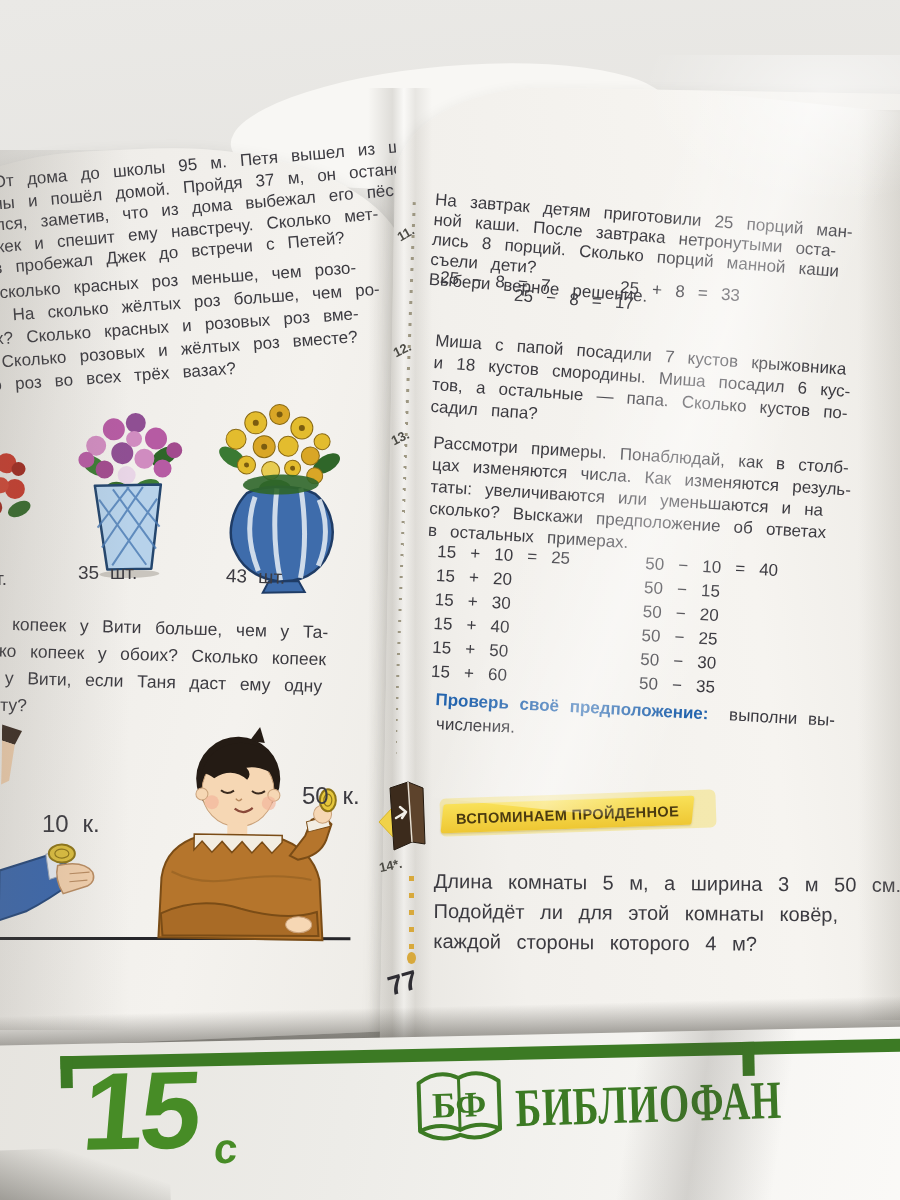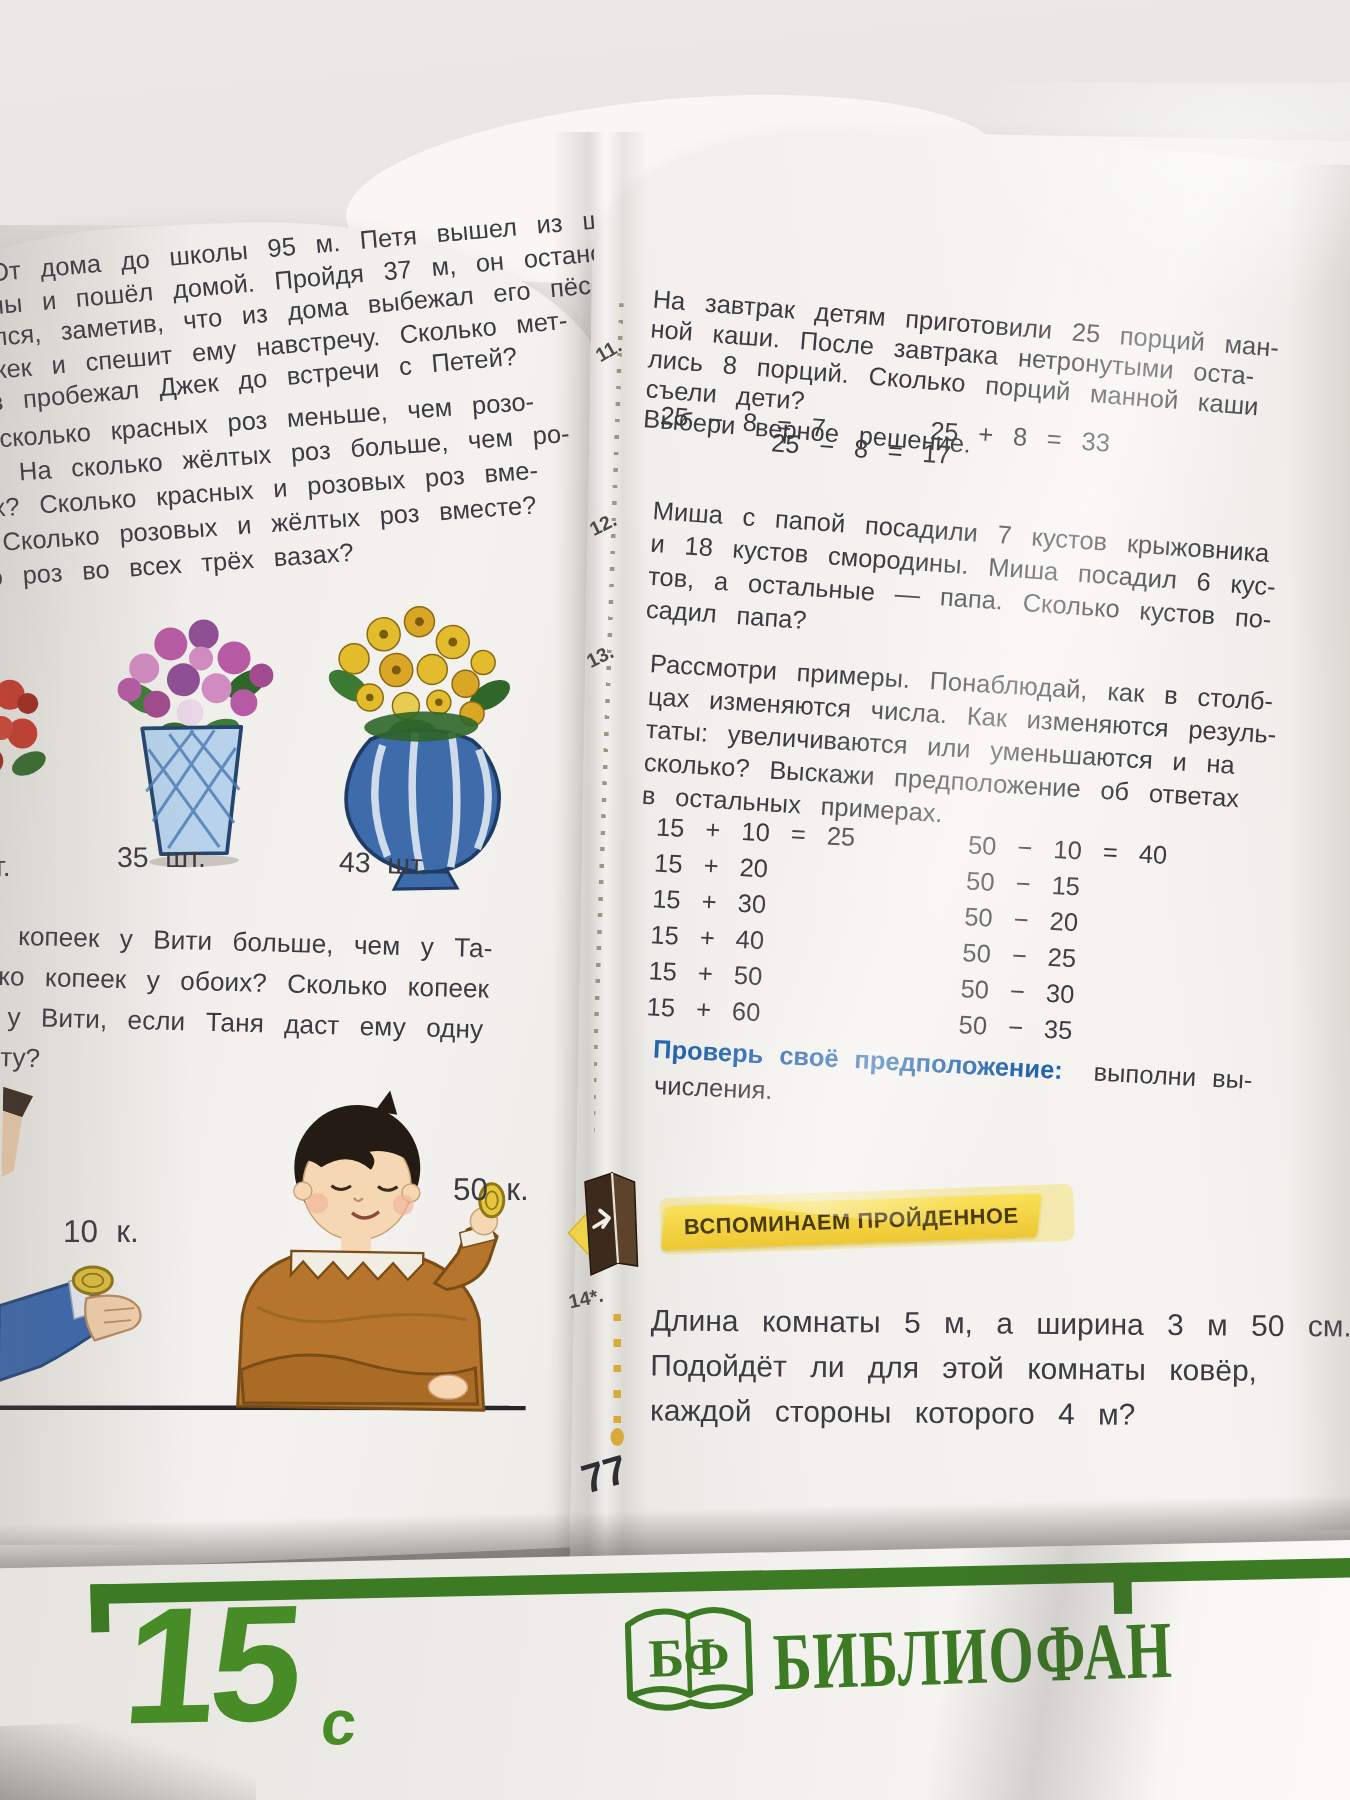--- a/index.html
+++ b/index.html
@@ -25,21 +25,21 @@
   .rp-clip{left:396px;top:60px;width:504px;height:1005px;overflow:hidden;}
   
   .para{position:absolute;color:#3c3b41;font-size:17px;word-spacing:.5em;}
   .para .line{white-space:nowrap;}
   .eq{position:absolute;color:#3c3b41;font-size:17px;word-spacing:.5em;white-space:nowrap;}
   .col{position:absolute;color:#3c3b41;font-size:17px;word-spacing:.55em;line-height:24px;}
   .col .line{white-space:nowrap;}
   .check{position:absolute;color:#3c3b41;font-size:17px;word-spacing:.35em;white-space:nowrap;}
   .check .b{color:#2565ae;font-weight:700;}
   .count-label{position:absolute;color:#3c3b41;font-size:19px;word-spacing:.3em;white-space:nowrap;}
-  .coin-label{position:absolute;color:#3c3b41;font-size:21px;word-spacing:.3em;white-space:nowrap;}
+  .coin-label{position:absolute;color:#3c3b41;font-size:24px;word-spacing:.3em;white-space:nowrap;}
   .margin-num{position:absolute;color:#4c4b45;font-size:13px;font-weight:700;}
   .dotline{position:absolute;width:3px;background:repeating-linear-gradient(180deg,#9d9782 0 2.5px,rgba(0,0,0,0) 2.5px 11px);}
   .dotline-y{position:absolute;width:5px;background:repeating-linear-gradient(180deg,#d8a93c 0 5px,rgba(0,0,0,0) 5px 17px);}
   .bigdot{position:absolute;width:9px;height:12px;border-radius:50%;background:#d8a93c;}
   .banner-tail{position:absolute;background:#f3e07a;opacity:.55;border-radius:6px;transform:rotate(-2deg);}
   .banner{position:absolute;display:flex;align-items:center;padding:0 14px;height:29px;
       background:linear-gradient(180deg,#f9e158,#eec733);border-radius:3px;
       transform:rotate(-2deg) skewX(-8deg);box-shadow:0 1px 2px rgba(120,90,10,.25);}
   .banner span{display:inline-block;transform:skewX(8deg);font-size:14.5px;font-weight:700;
       letter-spacing:.4px;color:#4a3a10;white-space:nowrap;}

